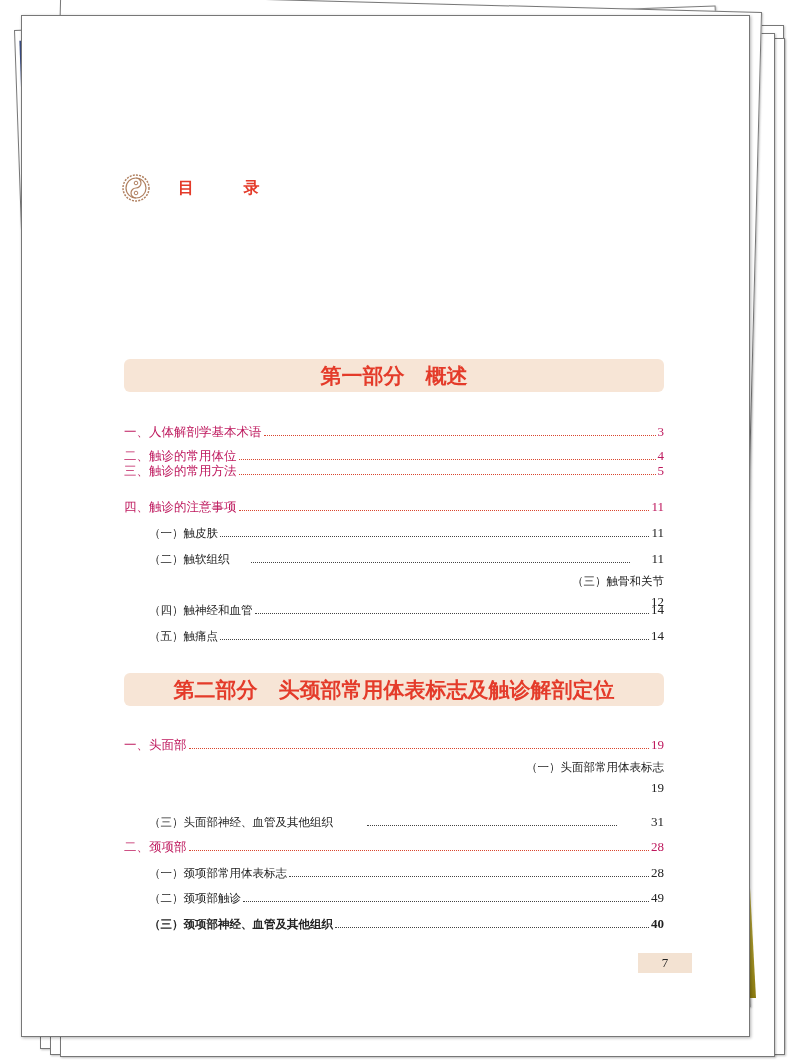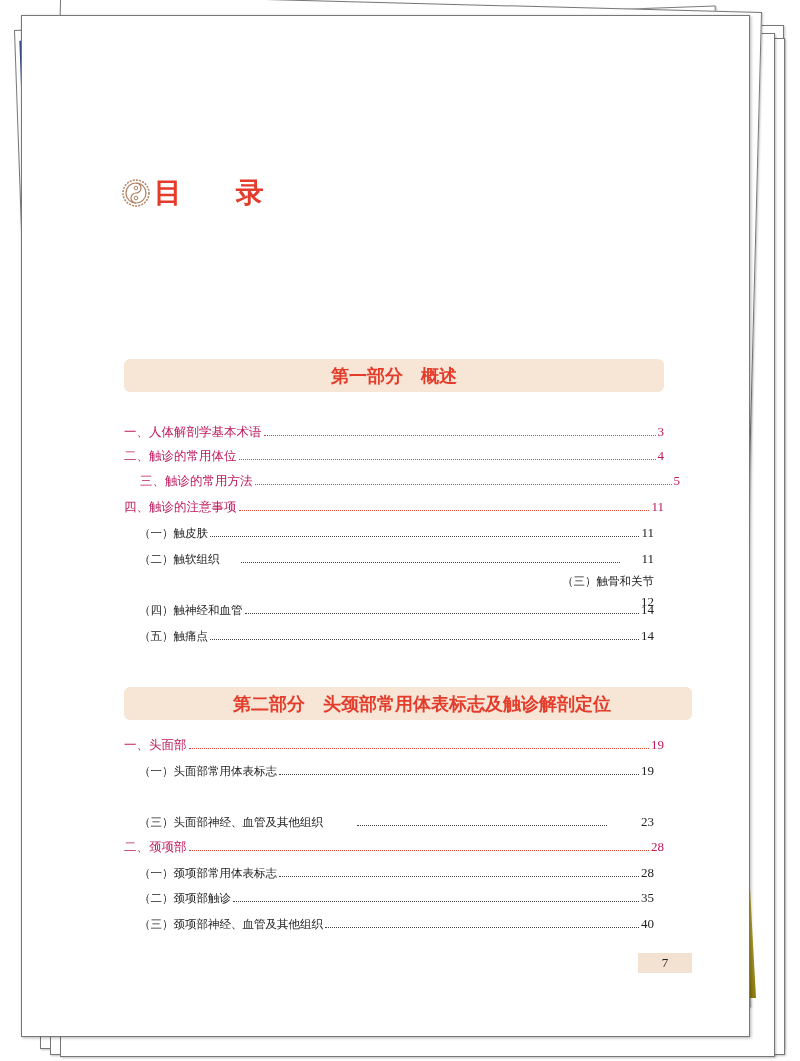--- a/index.html
+++ b/index.html
@@ -8,26 +8,26 @@
   .back-right-1{left:60px;top:33px;width:713px;height:1022px;}
   .back-right-2{left:50px;top:38px;width:733px;height:1015px;}
   .back-right-3{left:40px;top:25px;width:742px;height:1022px;}
   .tilt-left{left:14px;top:30px;width:700px;height:1000px;transform:rotate(-2deg);transform-origin:top left;}
   .tilt-left .blue{position:absolute;left:4px;top:10px;width:4px;height:60px;background:#3c4f86;}
   .tilt-right{left:60px;top:12px;width:700px;height:1010px;transform:rotate(1.5deg);transform-origin:top right;}
   .olive{position:absolute;left:748px;top:880px;width:8px;height:118px;background:linear-gradient(#c9b84a,#8a7a10);clip-path:polygon(0 0,20% 0,100% 100%,0 100%);}
   .page{position:absolute;left:21px;top:15px;width:727px;height:1020px;background:#fff;border:1px solid #777;box-shadow:1px 1px 3px rgba(0,0,0,0.3);}
   .toc-title{position:absolute;left:100px;top:158px;display:flex;align-items:center;}
   .logo{width:28px;height:28px;}
-  .title-text{margin-left:4px;font-family:"DejaVu Serif","Liberation Serif",serif;font-size:28px;font-weight:bold;color:#e43b2a;letter-spacing:22px;}
-  .part-banner{position:absolute;left:102px;width:540px;height:33px;background:#f7e5d6;border-radius:6px;display:flex;align-items:center;justify-content:center;font-size:18px;font-weight:bold;color:#e43b2a;}
+  .title-text{margin-left:28px;font-family:"DejaVu Serif","Liberation Serif",serif;font-size:16px;font-weight:bold;color:#e43b2a;letter-spacing:22px;}
+  .part-banner{position:absolute;left:102px;width:540px;height:33px;background:#f7e5d6;border-radius:6px;display:flex;align-items:center;justify-content:center;font-size:21px;font-weight:bold;color:#e43b2a;}
   .part-banner span{white-space:pre;}
   .entry{position:absolute;left:102px;width:540px;height:20px;display:flex;align-items:flex-end;font-size:12.5px;line-height:16px;}
   .entry.top{color:#be185d;}
-  .entry.sub{left:117px;width:515px;color:#222;font-family:"DejaVu Serif","Liberation Serif",serif;font-size:11.5px;text-align:right;}
+  .entry.sub{left:127px;width:515px;color:#222;font-family:"DejaVu Serif","Liberation Serif",serif;font-size:11.5px;text-align:right;}
   .entry .label{white-space:pre;}
   .entry .leader{flex:1;border-bottom:1.5px dotted currentColor;margin:0 2px 4px 2px;}
   .entry.top .leader{border-bottom-color:#d9452e;}
   .entry.sub .leader{border-bottom-color:#444;}
   .entry .pg{font-family:"Liberation Serif","DejaVu Serif",serif;font-size:13px;}
   .page-num{position:absolute;left:616px;top:937px;width:54px;height:20px;background:#f3e2d2;display:flex;align-items:center;justify-content:center;font-family:"Liberation Serif",serif;font-size:13px;color:#222;}
 </style>
 </head>
 <body>
 
@@ -59,21 +59,21 @@
   <div class="entry top" style="top:404px;">
       <span class="label">一、人体解剖学基本术语</span>
       <span class="leader"></span>
       <span class="pg">3</span>
     </div>
   <div class="entry top" style="top:428px;">
       <span class="label">二、触诊的常用体位</span>
       <span class="leader"></span>
       <span class="pg">4</span>
     </div>
-  <div class="entry top" style="top:453px;margin-left:16px;">
+  <div class="entry top" style="top:443px;">
       <span class="label">三、触诊的常用方法</span>
       <span class="leader"></span>
       <span class="pg">5</span>
     </div>
   <div class="entry top" style="top:479px;">
       <span class="label">四、触诊的注意事项</span>
       <span class="leader"></span>
       <span class="pg">11</span>
     </div>
   <div class="entry sub" style="top:505px;">
@@ -95,54 +95,54 @@
       <span class="label">（四）触神经和血管</span>
       <span class="leader"></span>
       <span class="pg">14</span>
     </div>
   <div class="entry sub" style="top:608px;">
       <span class="label">（五）触痛点</span>
       <span class="leader"></span>
       <span class="pg">14</span>
     </div>
 
-  <div class="part-banner" style="top:671px;padding-left:28px;">
+  <div class="part-banner" style="top:657px;">
       <span>第二部分　头颈部常用体表标志及触诊解剖定位</span>
     </div>
 
   <div class="entry top" style="top:717px;">
       <span class="label">一、头面部</span>
       <span class="leader"></span>
       <span class="pg">19</span>
     </div>
-  <div class="entry sub" style="top:743px;">
+  <div class="entry sub" style="top:743px;flex-direction:column;">
       <span class="label">（一）头面部常用体表标志</span>
       <span class="leader"></span>
       <span class="pg">19</span>
     </div>
   <div class="entry sub" style="top:794px;gap:32px;">
       <span class="label">（三）头面部神经、血管及其他组织</span>
       <span class="leader"></span>
-      <span class="pg">23</span>
+      <span class="pg">31</span>
     </div>
   <div class="entry top" style="top:819px;">
       <span class="label">二、颈项部</span>
       <span class="leader"></span>
       <span class="pg">28</span>
     </div>
   <div class="entry sub" style="top:845px;">
       <span class="label">（一）颈项部常用体表标志</span>
       <span class="leader"></span>
       <span class="pg">28</span>
     </div>
   <div class="entry sub" style="top:870px;">
       <span class="label">（二）颈项部触诊</span>
       <span class="leader"></span>
-      <span class="pg">35</span>
+      <span class="pg">49</span>
     </div>
-  <div class="entry sub" style="top:896px;">
+  <div class="entry sub" style="top:896px;font-weight:bold;">
       <span class="label">（三）颈项部神经、血管及其他组织</span>
       <span class="leader"></span>
       <span class="pg">40</span>
     </div>
 
   <div class="page-num">7</div>
 </div>
 
 </body></html>

